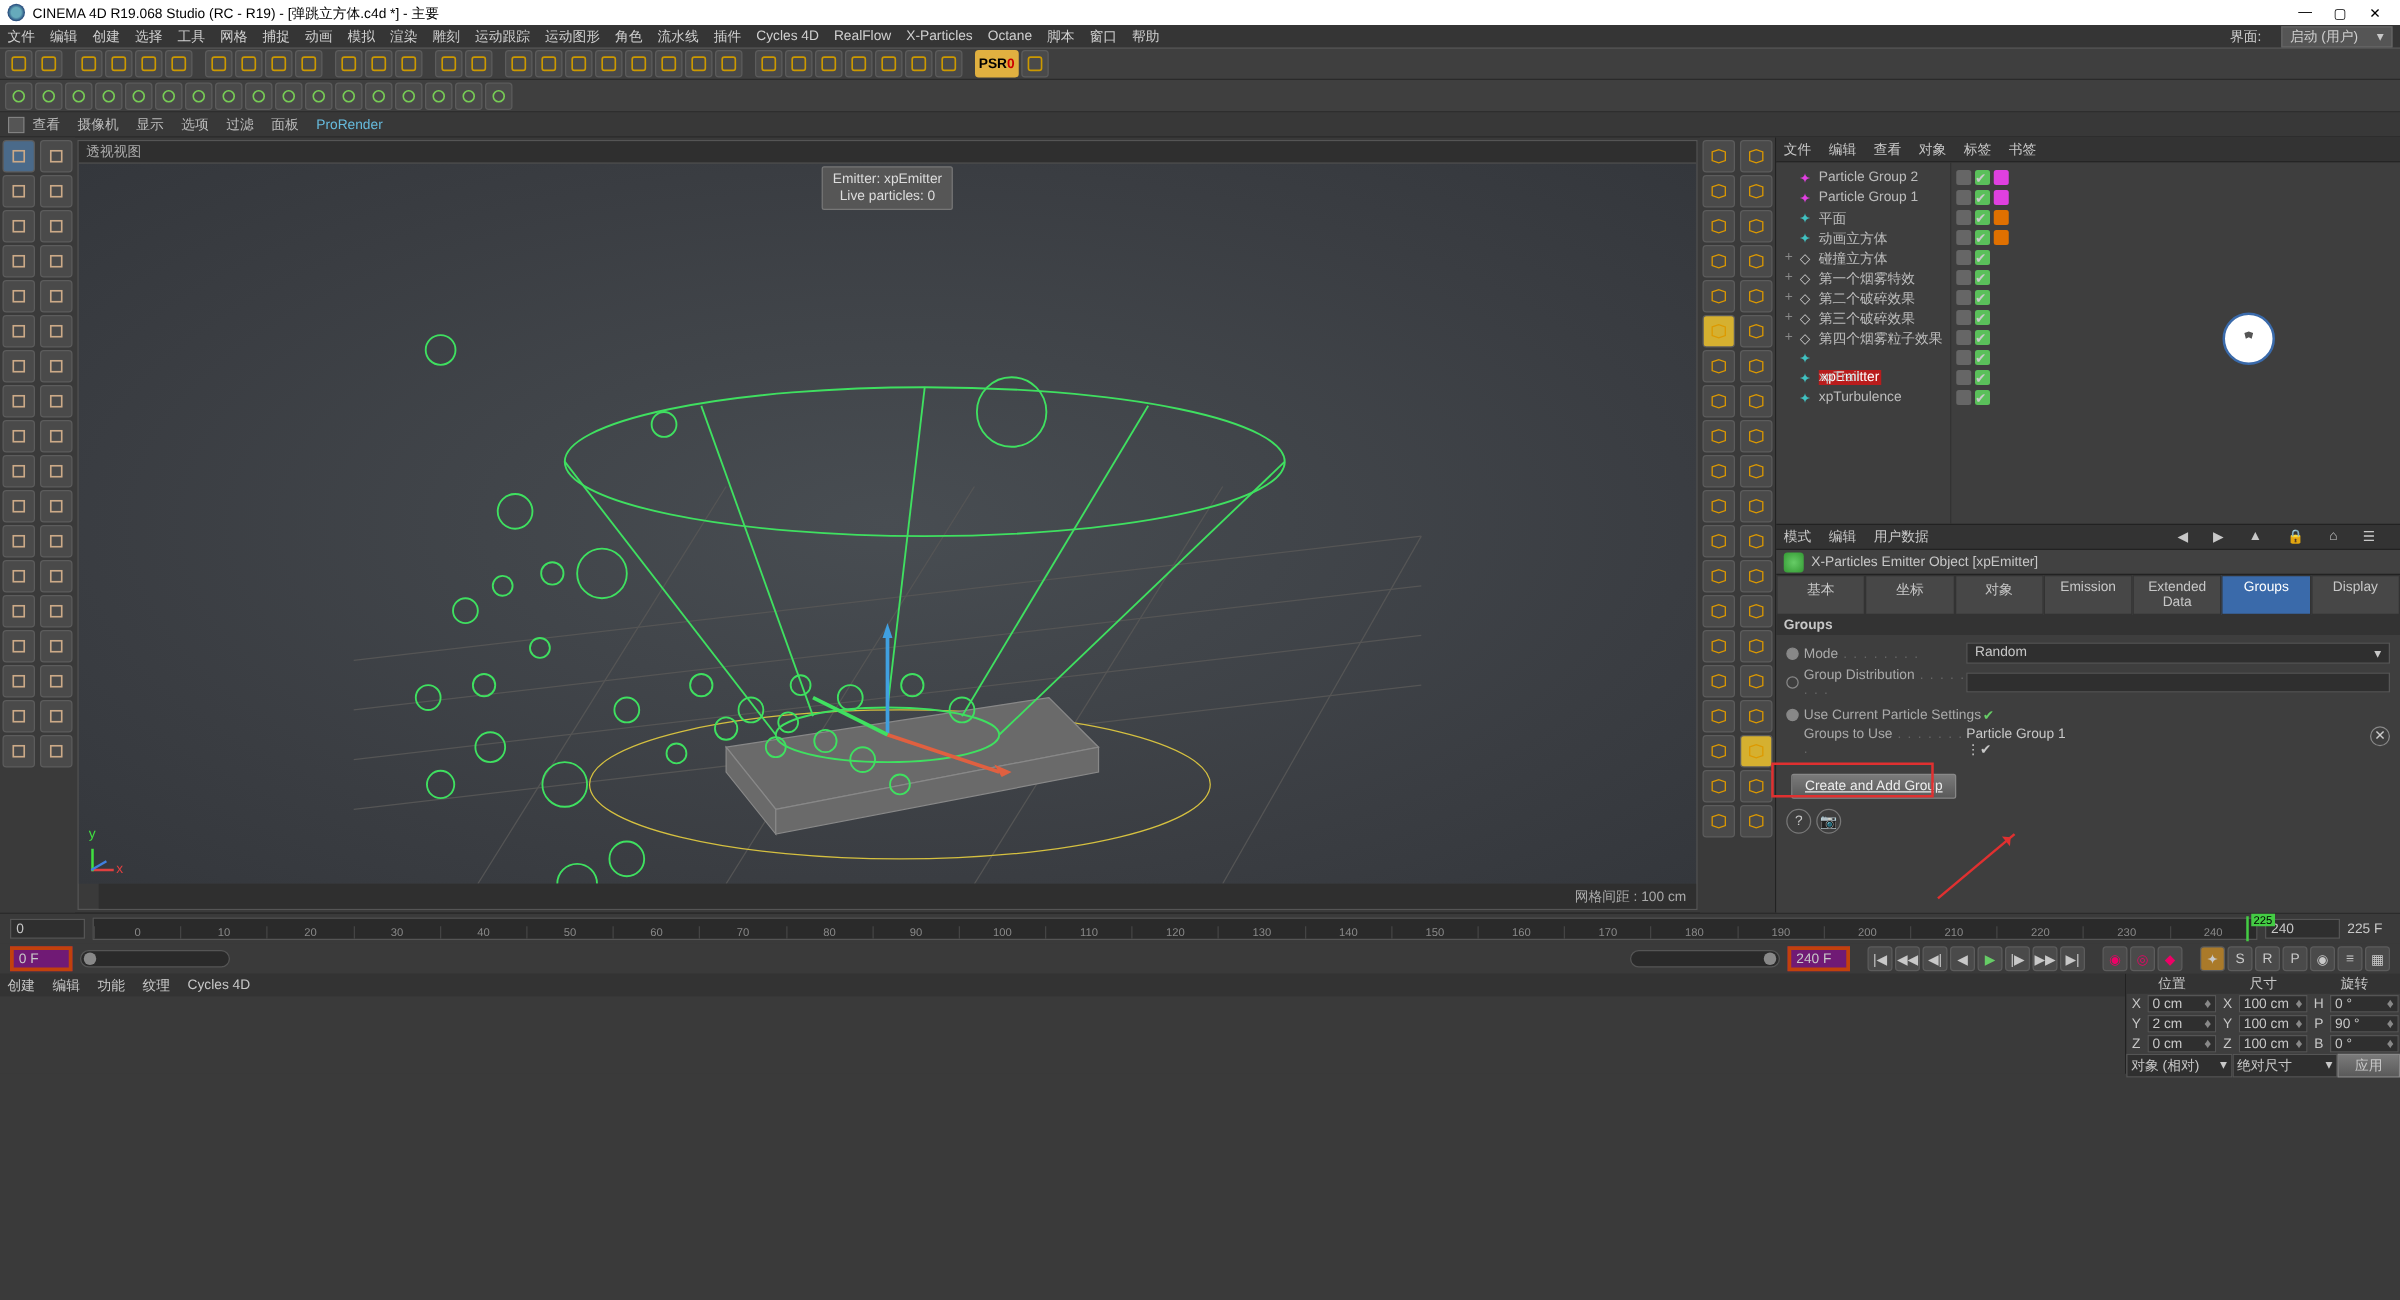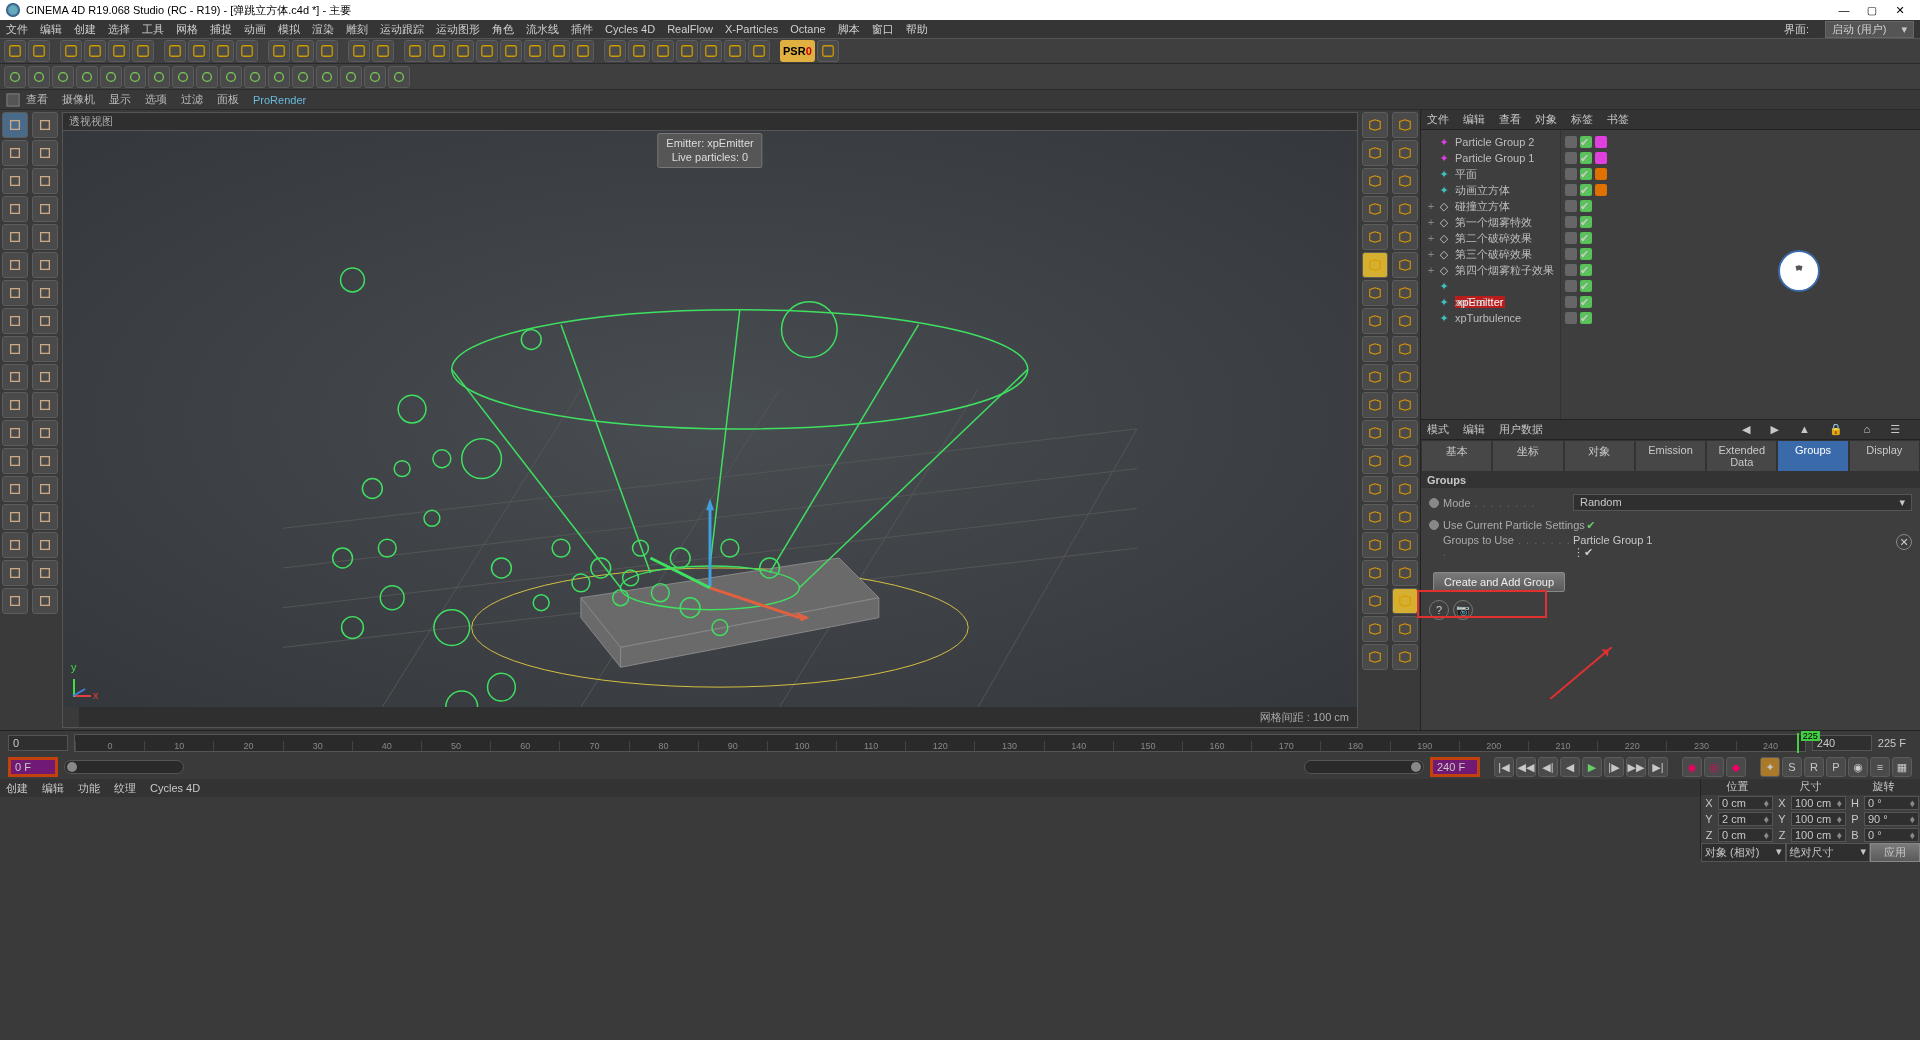--- a/index.html
+++ b/index.html
@@ -72,21 +72,21 @@
 .grp-title { background:#333; padding:2px 6px; margin:-6px -8px 6px -8px; font-weight:bold; }
 .attr-row { display:flex; align-items:center; margin:3px 0; }
 .attr-row .label { width:130px; color:#aaa; }
 .attr-row .dots::after { content:" . . . . . . . . "; color:#666; letter-spacing:1px; }
 .attr-row .radio { width:10px; height:10px; border-radius:50%; border:1px solid #888; margin-right:4px; }
 .attr-row .radio.on { background:#888; }
 .attr-row .check { width:12px; height:12px; display:flex; align-items:center; justify-content:center; color:#6c6; }
 .attr-row .dd { flex:1; background:#2f2f2f; border:1px solid #555; padding:1px 6px; display:flex; }
 .attr-row .dd .arrow { margin-left:auto; }
 .attr-row .txt { flex:1; background:#2f2f2f; border:1px solid #555; height:16px; }
-.btn-create { background:linear-gradient(#7a7a7a,#5a5a5a); border:1px solid #888; border-radius:2px; padding:3px 10px; color:#eee; display:inline-block; }
+.btn-create { background:linear-gradient(#7a7a7a,#5a5a5a); border:1px solid #888; border-radius:2px; padding:3px 10px; color:#eee; display:inline-block;text-decoration:underline; }
 .highlight-box { position:absolute; border:2px solid #e03030; pointer-events:none; }
 .arrow-annot { position:absolute; width:80px; height:2px; background:#e03030; transform:rotate(-40deg); }
 .arrow-annot::after { content:''; position:absolute; right:-1px; top:-4px; border:5px solid transparent; border-left-color:#e03030; }
 .bottom { height:130px; background:#3a3a3a; border-top:1px solid #222; }
 .timeline { height:24px; display:flex; align-items:center; padding:0 8px; background:#3a3a3a; }
 .timeline .track { flex:1; height:18px; background:#2a2a2a; border:1px solid #555; position:relative; margin:0 6px; display:flex; align-items:flex-end; }
 .timeline .track .tick { flex:1; text-align:center; font-size:9px; color:#888; border-left:1px solid #444; }
 .timeline .track .cursor { position:absolute; right:6px; top:-2px; bottom:-2px; width:2px; background:#4c4; }
 .timeline .track .cursor .lbl { position:absolute; top:-2px; left:4px; background:#4c4; color:#000; font-size:9px; padding:0 2px; }
 .timeline .field { width:60px; background:#2f2f2f; border:1px solid #555; padding:1px 4px; }
@@ -1048,40 +1048,49 @@
         <span>用户数据</span>
       <div class="right">
         <span>◀</span>
         <span>▶</span>
         <span>▲</span>
         <span>🔒</span>
         <span>⌂</span>
         <span>☰</span>
       </div>
     </div>
+    <div class="attr-title">
+      <div class="icn"></div>
+      <span>X-Particles Emitter Object [xpEmitter]</span>
+    </div>
     <div class="attr-tabs">
       <div class="tabrow" id="tabrow1">
           <div class="tab">基本</div>
           <div class="tab">坐标</div>
           <div class="tab">对象</div>
           <div class="tab">Emission</div>
           <div class="tab">Extended Data</div>
           <div class="tab active">Groups</div>
           <div class="tab">Display</div>
         </div>
     </div>
     <div class="attr-body">
       <div class="grp-title">Groups</div>
       <div class="attr-row">
         <div class="radio on"></div>
         <div class="label dots">Mode</div>
         <div class="dd">
             <span>Random</span>
             <span class="arrow">▾</span>
           </div>
+      </div>
+      <div class="attr-row">
+        <div class="radio"></div>
+        <div class="label dots">Group Distribution</div>
+        <div class="txt"></div>
       </div>
       <div class="attr-row" style="margin-top:8px">
         <div class="radio on"></div>
         <div class="label" style="width:auto">Use Current Particle Settings</div>
         <div class="check">✔</div>
       </div>
       <div class="attr-row" style="align-items:flex-start">
         <div style="width:14px"></div>
         <div class="label dots">Groups to Use</div>
         <div style="flex:1" id="grouplist">

